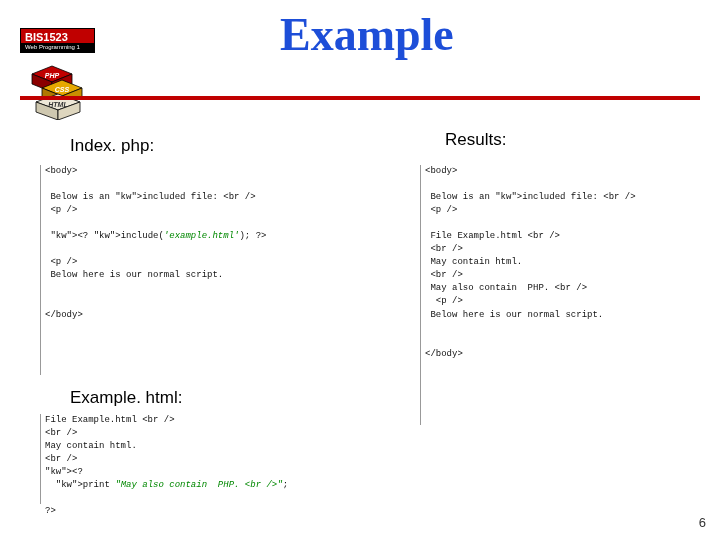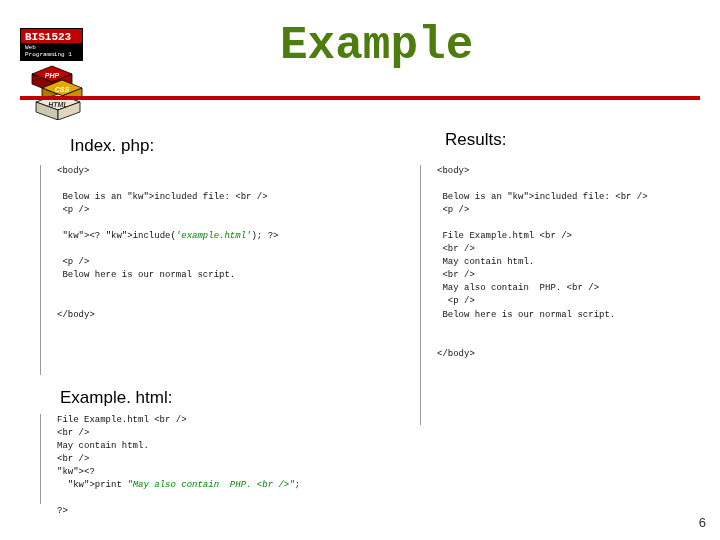--- a/index.html
+++ b/index.html
@@ -8,22 +8,21 @@
     height: 540px;
     background: #fff;
     font-family: Arial, Helvetica, sans-serif;
     position: relative;
     overflow: hidden;
   }
   .header-box {
     position: absolute;
     left: 20px;
     top: 28px;
-    width: 63px;
-    font-family: Liberation Mono, monospace;
+    width: 75px;
   }
   .header-red {
     background: #c00000;
     color: #fff;
     font-weight: bold;
     font-size: 11px;
     padding: 2px 4px 0 4px;
     border: 1px solid #000;
     border-bottom: none;
   }
@@ -38,52 +37,52 @@
   .legos {
     position: absolute;
     left: 28px;
     top: 60px;
     width: 60px;
     height: 60px;
   }
   .slide-title {
     position: absolute;
     left: 280px;
-    top: 20px;
+    top: 8px;
     font-size: 46px;
     font-weight: bold;
-    color: #4d7c0f;
-    font-family: Liberation Mono, monospace;
+    color: #1d4ed8;
+    font-family: Liberation Serif, serif;
   }
   .red-rule {
     position: absolute;
     left: 20px;
     top: 96px;
     width: 680px;
     height: 4px;
     background: #c00000;
   }
   .label {
     position: absolute;
     font-size: 17px;
     color: #000;
     font-family: Verdana, Geneva, sans-serif;
   }
   .label.index { left: 70px; top: 136px; }
   .label.results { left: 445px; top: 130px; }
-  .label.example { left: 60px; top: 388px; text-align: right; }
+  .label.example { left: 70px; top: 388px; text-align: right; }
   .code {
     position: absolute;
     font-family: "Courier New", monospace;
     font-size: 9px;
     line-height: 1.45;
     color: #111;
     white-space: pre;
     border-left: 1px solid #999;
-    padding-left: 16px;
+    padding-left: 4px;
   }
   .code.left  { left: 40px;  top: 165px; width: 340px; height: 210px; }
   .code.right { left: 420px; top: 165px; width: 270px; height: 260px; }
   .code.bot   { left: 40px;  top: 414px; width: 340px; height: 90px; }
   .str  { color: #008800; font-style: italic; }
   .page-num {
     position: absolute;
     right: 14px;
     bottom: 10px;
     font-size: 13px;

